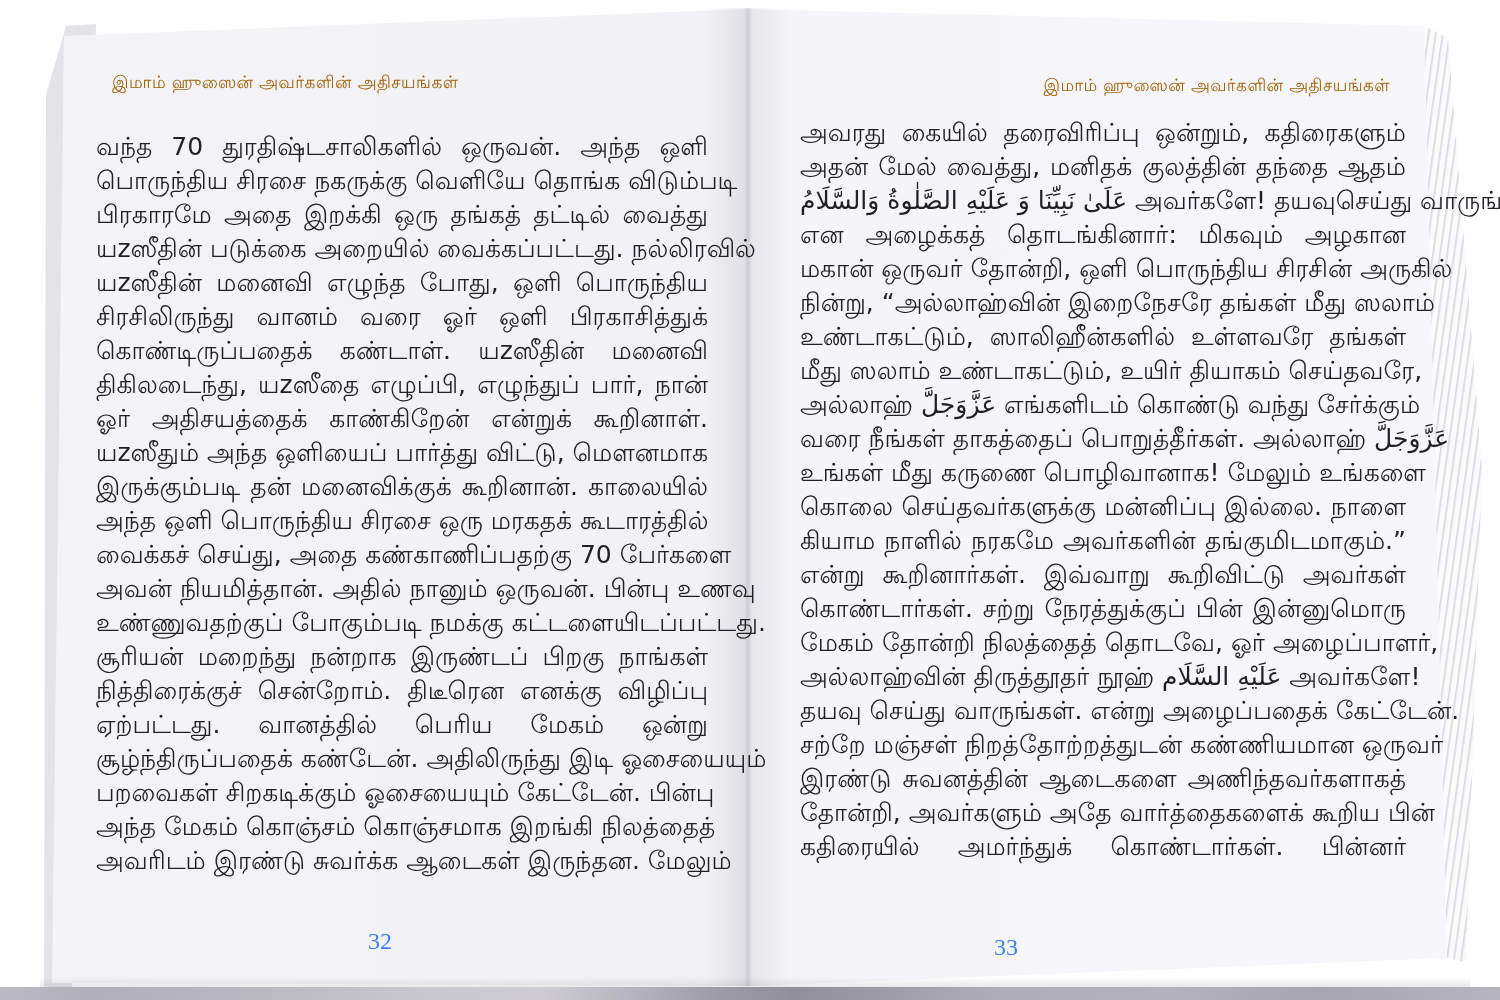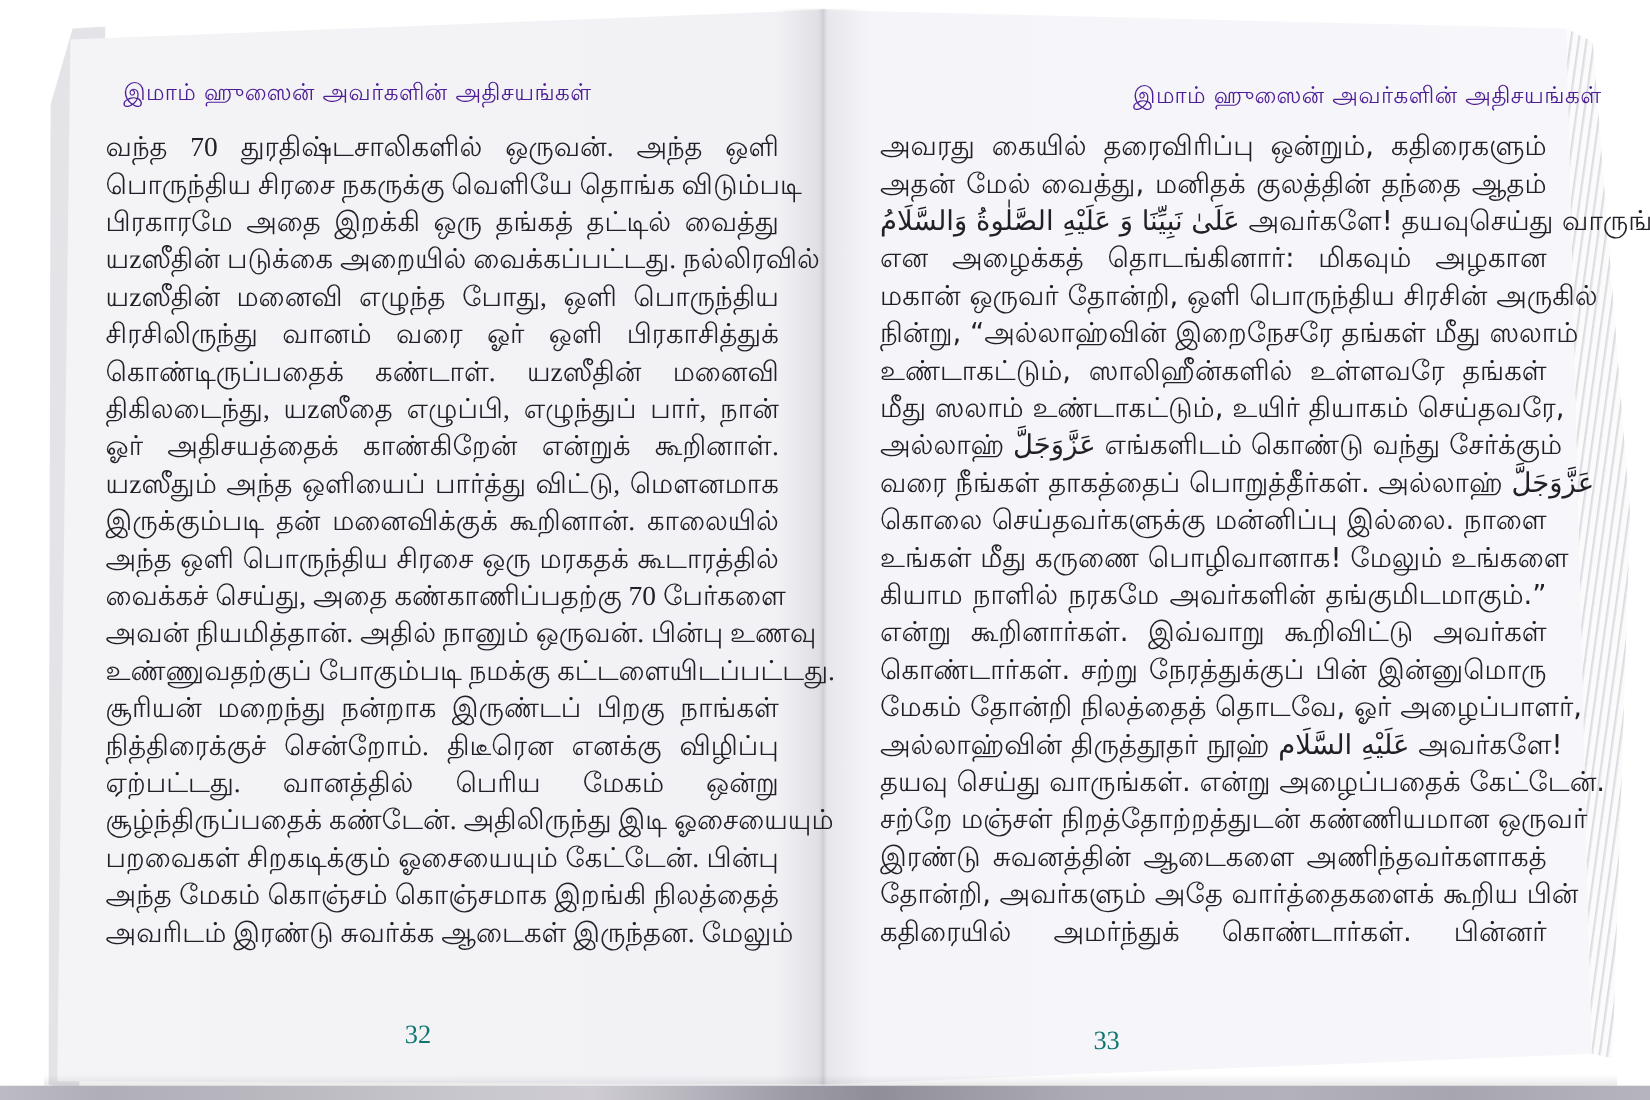--- a/index.html
+++ b/index.html
@@ -51,49 +51,49 @@
       #bcbac2 0%, #b0aeb7 6%, #b7b5bd 14%, #c8c7cd 28%, #cfcdd3 36%,
       #9d9ba5 48%, #908e98 53%, #aeacb5 66%, #b3b1ba 78%, #a7a5af 88%, #b6b4bc 100%);
   }
   .bottom-soft{
     position:absolute;left:40px;right:30px;bottom:13px;height:10px;
     background:linear-gradient(to bottom,rgba(0,0,0,0) 0%,rgba(40,38,50,0.10) 100%);
   }
 
   .runhead{
     position:absolute;
-    font-size:21px;
+    font-size:17px;
     letter-spacing:0.4px;
-    color:#4c1d95;
+    color:#a16207;
     white-space:nowrap;
   }
   .runhead-left{left:112px;top:72px;}
   .runhead-right{left:1030px;top:75px;width:360px;text-align:right;}
 
   .body-text{
     position:absolute;
     color:#211f27;
     font-size:25px;
     line-height:34px;
     text-rendering:optimizeLegibility;
   }
-  .body-left{left:96px;top:118px;width:612px;font-family:Liberation Serif, serif;}
+  .body-left{left:96px;top:130px;width:612px;}
   .body-right{left:800px;top:116px;width:606px;}
   .tline{
     width:100%;
     white-space:nowrap;
     text-align:justify;
     text-align-last:justify;
   }
 
   .pagenum{
     position:absolute;
     font-family:"Liberation Serif","DejaVu Serif",serif;
     font-size:24px;
-    color:#0f766e;
+    color:#3b82f6;
   }
   .pagenum-left{left:368px;top:928px;}
   .pagenum-right{left:994px;top:934px;}
 </style>
 </head>
 <body>
 
 <div class="scene">
 
   <div class="stack-left"></div>
@@ -136,22 +136,22 @@
       <div class="tline">அவரது கையில் தரைவிரிப்பு ஒன்றும், கதிரைகளும்</div>
       <div class="tline">அதன் மேல் வைத்து, மனிதக் குலத்தின் தந்தை ஆதம்</div>
       <div class="tline">عَلَىٰ نَبِيِّنَا وَ عَلَيْهِ الصَّلٰوةُ وَالسَّلَامُ அவர்களே! தயவுசெய்து வாருங்கள்</div>
       <div class="tline">என அழைக்கத் தொடங்கினார்: மிகவும் அழகான</div>
       <div class="tline">மகான் ஒருவர் தோன்றி, ஒளி பொருந்திய சிரசின் அருகில்</div>
       <div class="tline">நின்று, “அல்லாஹ்வின் இறைநேசரே தங்கள் மீது ஸலாம்</div>
       <div class="tline">உண்டாகட்டும், ஸாலிஹீன்களில் உள்ளவரே தங்கள்</div>
       <div class="tline">மீது ஸலாம் உண்டாகட்டும், உயிர் தியாகம் செய்தவரே,</div>
       <div class="tline">அல்லாஹ் عَزَّوَجَلَّ எங்களிடம் கொண்டு வந்து சேர்க்கும்</div>
       <div class="tline">வரை நீங்கள் தாகத்தைப் பொறுத்தீர்கள். அல்லாஹ் عَزَّوَجَلَّ</div>
+      <div class="tline">உங்கள் மீது கருணை பொழிவானாக! மேலும் உங்களை</div>
       <div class="tline">கொலை செய்தவர்களுக்கு மன்னிப்பு இல்லை. நாளை</div>
-      <div class="tline">உங்கள் மீது கருணை பொழிவானாக! மேலும் உங்களை</div>
       <div class="tline">கியாம நாளில் நரகமே அவர்களின் தங்குமிடமாகும்.”</div>
       <div class="tline">என்று கூறினார்கள். இவ்வாறு கூறிவிட்டு அவர்கள்</div>
       <div class="tline">கொண்டார்கள். சற்று நேரத்துக்குப் பின் இன்னுமொரு</div>
       <div class="tline">மேகம் தோன்றி நிலத்தைத் தொடவே, ஓர் அழைப்பாளர்,</div>
       <div class="tline">அல்லாஹ்வின் திருத்தூதர் நூஹ் عَلَيْهِ السَّلَام அவர்களே!</div>
       <div class="tline">தயவு செய்து வாருங்கள். என்று அழைப்பதைக் கேட்டேன்.</div>
       <div class="tline">சற்றே மஞ்சள் நிறத்தோற்றத்துடன் கண்ணியமான ஒருவர்</div>
       <div class="tline">இரண்டு சுவனத்தின் ஆடைகளை அணிந்தவர்களாகத்</div>
       <div class="tline">தோன்றி, அவர்களும் அதே வார்த்தைகளைக் கூறிய பின்</div>
       <div class="tline">கதிரையில் அமர்ந்துக் கொண்டார்கள். பின்னர்</div>

